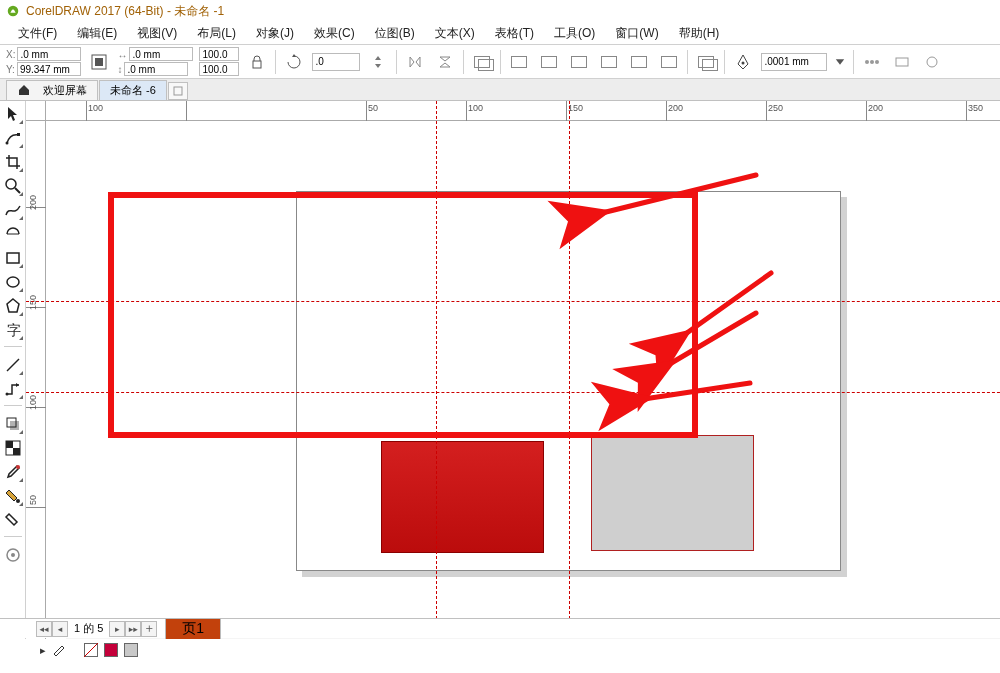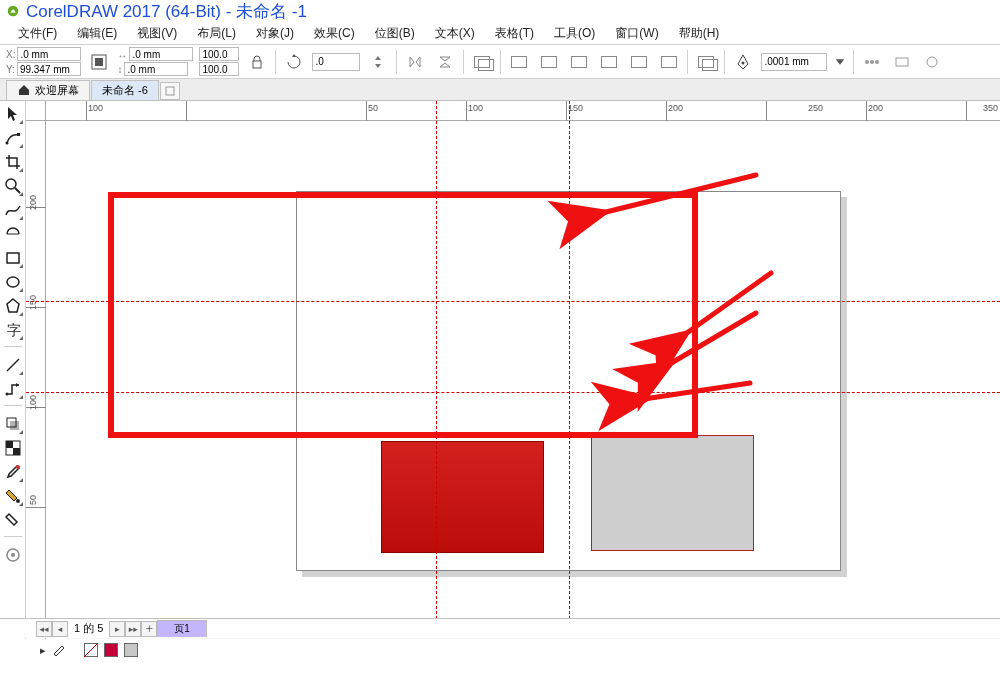--- a/index.html
+++ b/index.html
@@ -1,42 +1,42 @@
 <!DOCTYPE html>
 <html><head>
 <meta charset="utf-8">
 <style>
 * { box-sizing: border-box; margin: 0; padding: 0; font-family: "Microsoft YaHei", "SimSun", sans-serif; }
 body { background: #fff; width: 1000px; height: 673px; overflow: hidden; position: relative; font-size: 12px; }
 
 
 .titlebar { height: 22px; display: flex; align-items: center; padding-left: 6px; gap: 6px; }
 .app-icon { width: 14px; height: 14px; }
-.title-text { color: #1d4ed8; font-size: 17px; }
+.title-text { color: #a16207; font-size: 12px; }
 
 
 .menubar { height: 22px; display: flex; align-items: center; padding-left: 8px; gap: 0; }
 .menuitem { padding: 2px 10px; font-size: 12px; color: #222; cursor: default; }
 
 
 .hrule { height: 1px; background: #d0d0d0; }
 
 
 .propbar { height: 34px; display: flex; align-items: center; padding-left: 6px; gap: 6px; background: #fff; border-bottom: 1px solid #d0d0d0; }
 .iconbtn { width: 24px; height: 24px; display: flex; align-items: center; justify-content: center; cursor: pointer; }
 .iconbtn svg { width: 18px; height: 18px; }
 .field-stack { display: flex; flex-direction: column; gap: 1px; font-size: 10px; color: #333; }
 .field-stack .row { display: flex; align-items: center; gap: 2px; }
 .mini-input { width: 64px; height: 14px; border: 1px solid #bbb; background: #fff; font-size: 10px; padding: 0 2px; }
 .mini-text { color: #777; }
 .vsep { width: 1px; height: 24px; background: #d0d0d0; }
 
 
 .doctabs { height: 22px; display: flex; align-items: end; padding-left: 6px; background: #ededed; border-bottom: 1px solid #c0c0c0; gap: 1px; }
-.dtab { height: 20px; padding: 2px 10px; font-size: 11px; display: flex; align-items: flex-start; gap: 4px; border: 1px solid #c0c0c0; border-bottom: none; background: #f4f4f4; cursor: pointer; }
+.dtab { height: 20px; padding: 2px 10px; font-size: 11px; display: flex; align-items: flex-start; gap: 12px; border: 1px solid #c0c0c0; border-bottom: none; background: #f4f4f4; cursor: pointer; }
 .dtab.active { background: #dce8f6; }
 .dtab .home-icon { width: 14px; height: 14px; }
 .dtab-plus { width: 20px; height: 18px; border: 1px solid #c0c0c0; background: #f8f8f8; display: flex; align-items: center; justify-content: center; cursor: pointer; }
 
 
 .main { position: relative; height: 538px; display: flex; }
 .toolbox { width: 26px; background: #fff; border-right: 1px solid #d0d0d0; display: flex; flex-direction: column; align-items: center; padding-top: 2px; gap: 2px; }
 .tool { width: 22px; height: 22px; display: flex; align-items: center; justify-content: center; cursor: pointer; position: relative; }
 .tool svg { width: 18px; height: 18px; }
 .tool .corner { position: absolute; right: 1px; bottom: 1px; width: 0; height: 0; border-right: 4px solid #666; border-top: 4px solid transparent; }
@@ -65,21 +65,21 @@
 
 .annot-rect { position: absolute; border: 6px solid #ef1111; }
 
 
 .red-box { position: absolute; background: linear-gradient(180deg,#d41f1f 0%,#bb0c0c 100%); border: 1px solid #8a0000; }
 .grey-box { position: absolute; background: #cfcfcf; border: 1px solid #b02020; }
 
 
 .navigator { display: flex; align-items: center; height: 20px; border-top: 1px solid #c0c0c0; background: #fff; font-size: 11px; padding-left: 36px; gap: 0; position: absolute; left: 0; right: 0; bottom: 35px; }
 .nav-btn { width: 16px; height: 16px; border: 1px solid #bbb; background: #f4f4f4; display: flex; align-items: center; justify-content: center; font-size: 9px; color: #555; cursor: pointer; }
-.page-tab { padding: 1px 16px; border: 1px solid #bbb; border-bottom: none; background: #c4b5fd; margin-left: 0; font-size: 10px; }
+.page-tab { padding: 1px 16px; border: 1px solid #bbb; border-bottom: none; background: #c2410c; margin-left: 8px; font-size: 14px; }
 
 
 .hintbar { position: absolute; left: 0; right: 0; bottom: 12px; height: 22px; display: flex; align-items: center; padding-left: 40px; gap: 6px; }
 .arrow-tiny { font-size: 11px; color: #333; }
 .swatch { width: 14px; height: 14px; border: 1px solid #666; }
 
 
 .hscroll { position: absolute; left: 20px; right: 0; height: 14px; bottom: 0; background: #f5f5f5; border-top: 1px solid #d0d0d0; }
 .hscroll .thumb { position: absolute; top: 1px; height: 10px; background: #c8c8c8; border-radius: 4px; }
 
@@ -391,25 +391,25 @@
         <div class="tick-major" style="left: 140px;"></div>
         <div class="tick-major" style="left: 320px;"></div>
         <div class="tick-lbl" style="left: 322px;">50</div>
         <div class="tick-major" style="left: 420px;"></div>
         <div class="tick-lbl" style="left: 422px;">100</div>
         <div class="tick-major" style="left: 520px;"></div>
         <div class="tick-lbl" style="left: 522px;">150</div>
         <div class="tick-major" style="left: 620px;"></div>
         <div class="tick-lbl" style="left: 622px;">200</div>
         <div class="tick-major" style="left: 720px;"></div>
-        <div class="tick-lbl" style="left: 762px;">250</div>
+        <div class="tick-lbl" style="left: 722px;">250</div>
         <div class="tick-major" style="left: 820px;"></div>
         <div class="tick-lbl" style="left: 822px;">200</div>
         <div class="tick-major" style="left: 920px;"></div>
-        <div class="tick-lbl" style="left: 922px; margin-left: 15px;">350</div>
+        <div class="tick-lbl" style="left: 922px;">350</div>
       </div>
     <div class="vruler" id="vruler">
         <div class="tick-major" style="top: 86px;"></div>
         <div class="tick-lbl" style="top: 74px;">200</div>
         <div class="tick-major" style="top: 186px;"></div>
         <div class="tick-lbl" style="top: 174px;">150</div>
         <div class="tick-major" style="top: 286px;"></div>
         <div class="tick-lbl" style="top: 274px;">100</div>
         <div class="tick-major" style="top: 386px;"></div>
         <div class="tick-lbl" style="top: 374px;">50</div>

